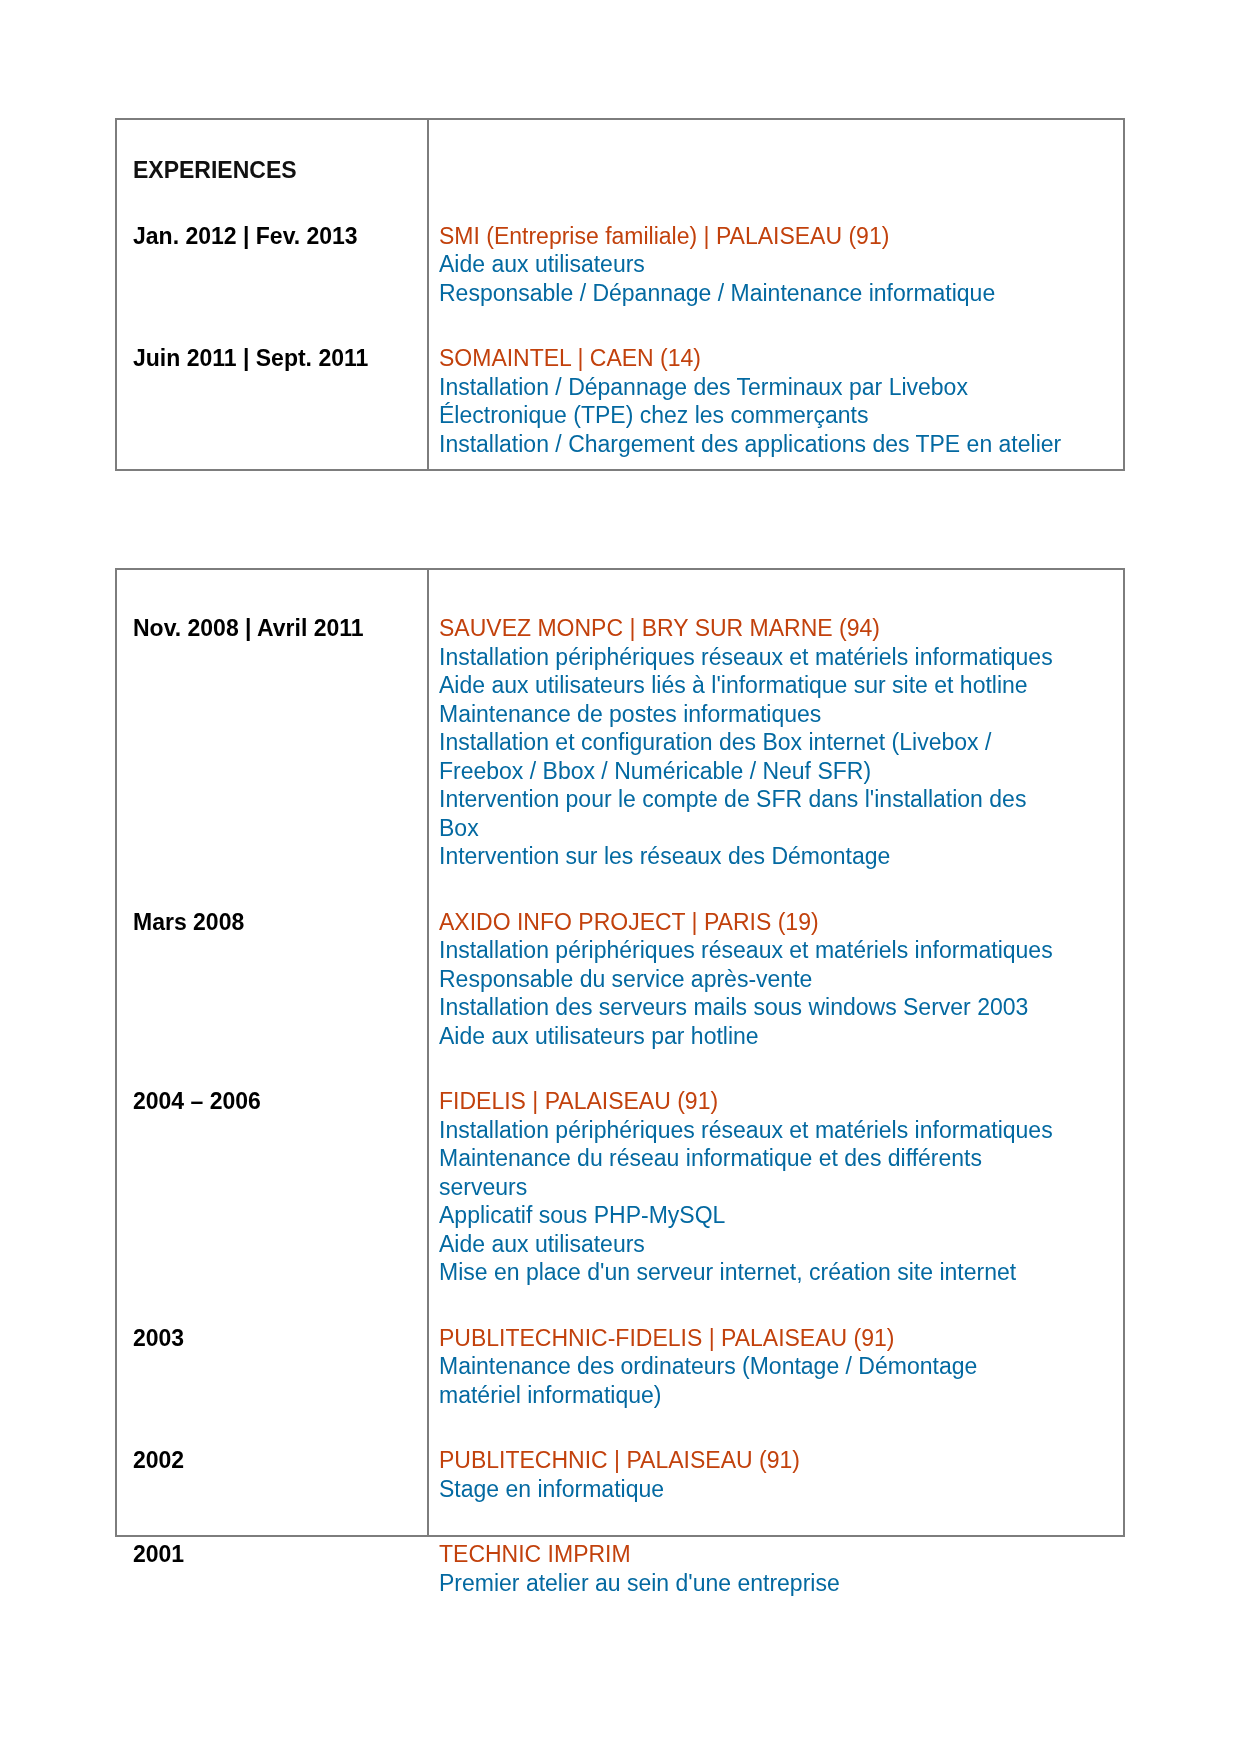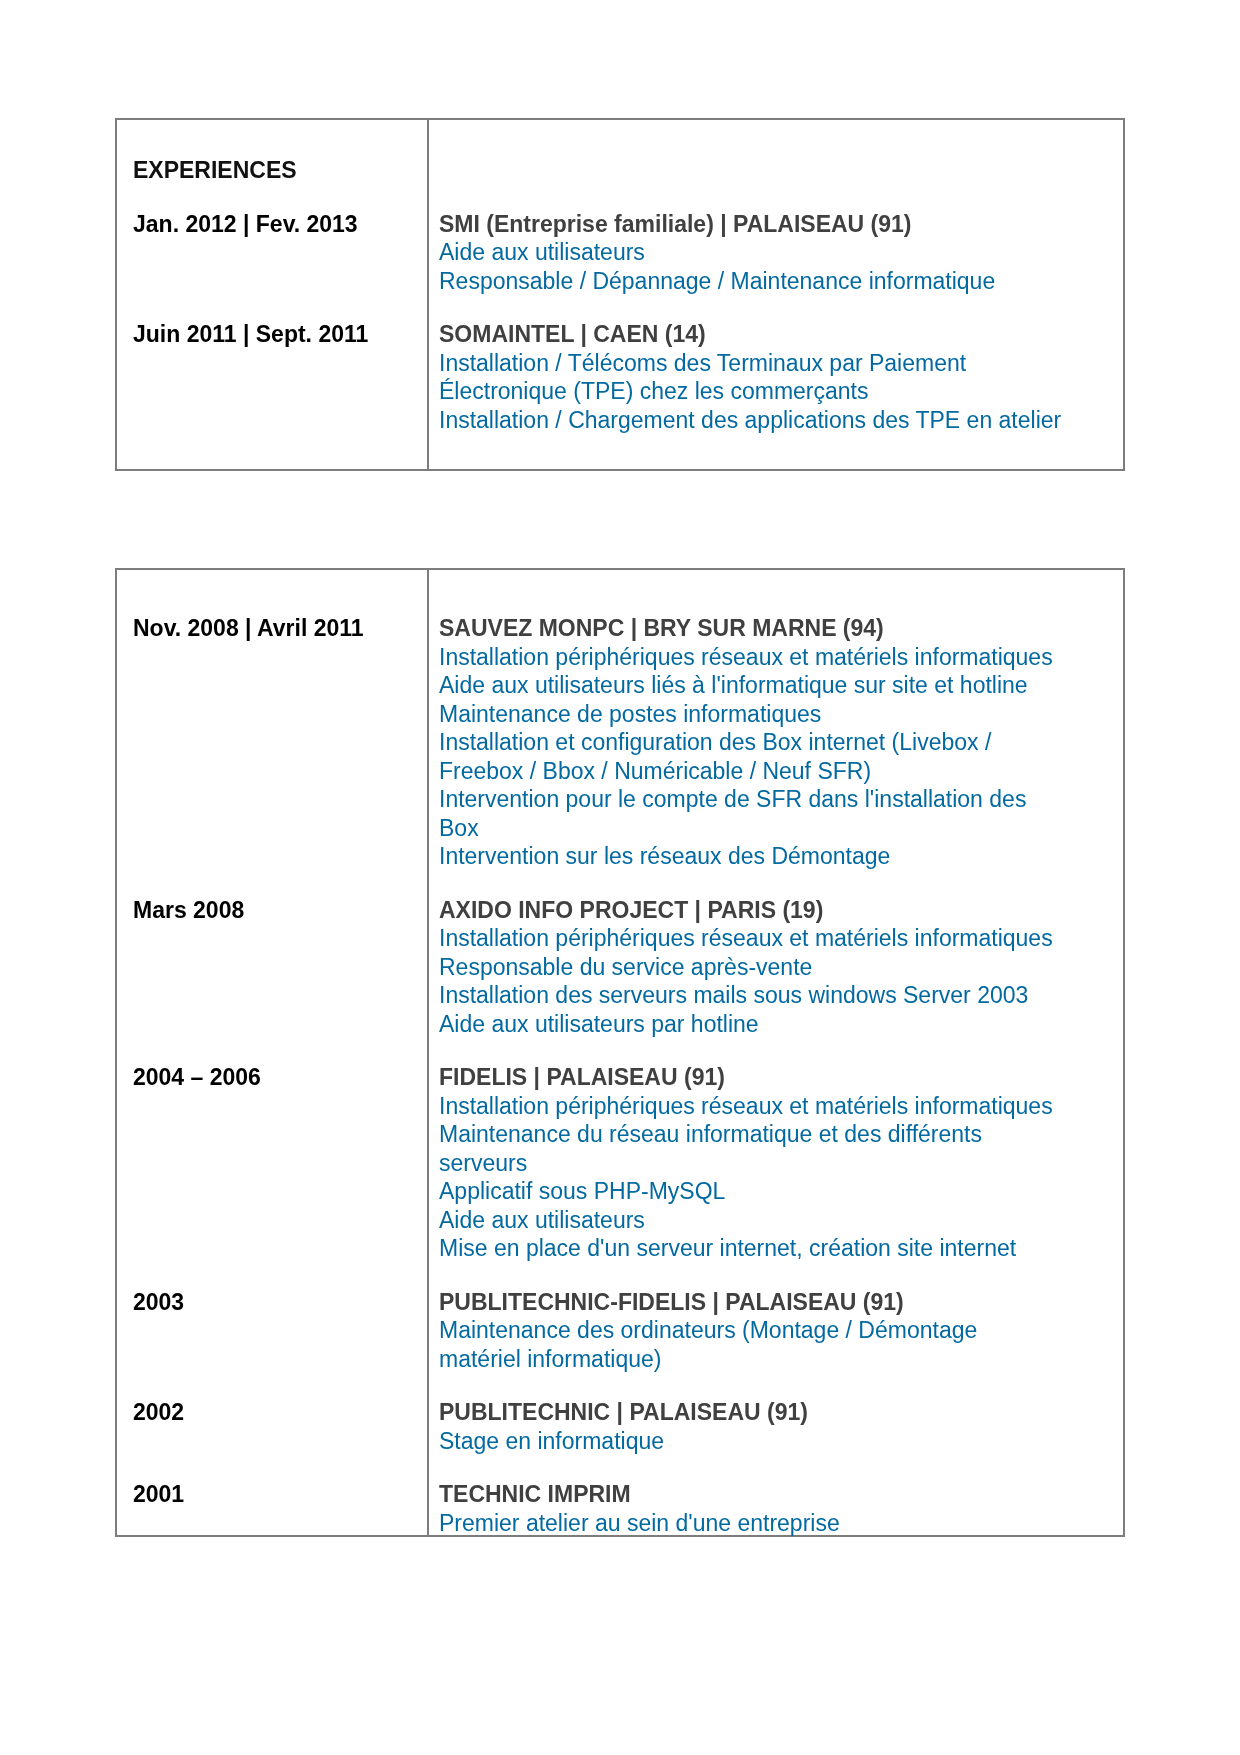--- a/index.html
+++ b/index.html
@@ -29,21 +29,21 @@
     position: absolute;
     top: 0;
     bottom: 0;
     left: 310px;
     width: 2px;
     background: #7d7d7d;
   }
   .grid {
     display: grid;
     grid-template-columns: 312px 1fr;
-    row-gap: 25px;
+    row-gap: 37px;
     align-items: start;
   }
   .t0 .grid { padding-top: 36px; }
   .t1 .grid { padding-top: 44px; }
   .cell { box-sizing: border-box; }
   .date-cell {
     padding-left: 16px;
     padding-right: 10px;
     font-size: 23px;
     line-height: 28.5px;
@@ -56,22 +56,22 @@
     line-height: 28.5px;
     font-weight: bold;
   }
   .body-cell {
     padding-left: 10px;
     padding-right: 8px;
     font-size: 23px;
     line-height: 28.5px;
   }
   .company {
-    font-weight: bold;
-    color: #404040;
+    font-weight: normal;
+    color: #c2410c;
     white-space: pre-line;
   }
   .desc-line {
     color: #0369a1;
     white-space: pre-line;
   }
 </style>
 </head>
 <body>
 
@@ -84,21 +84,21 @@
         <div class="cell body-cell"></div>
         <div class="cell date-cell">Jan. 2012 | Fev. 2013</div>
         <div class="cell body-cell">
           <div class="company">SMI (Entreprise familiale) | PALAISEAU (91)</div>
           <div class="desc-line">Aide aux utilisateurs</div>
           <div class="desc-line">Responsable / Dépannage / Maintenance informatique</div>
         </div>
         <div class="cell date-cell">Juin 2011 | Sept. 2011</div>
         <div class="cell body-cell">
           <div class="company">SOMAINTEL | CAEN (14)</div>
-          <div class="desc-line">Installation / Télécoms des Terminaux par Paiement
+          <div class="desc-line">Installation / Dépannage des Terminaux par Livebox
 Électronique (TPE) chez les commerçants</div>
           <div class="desc-line">Installation / Chargement des applications des TPE en atelier</div>
         </div>
       </div>
   </section>
 
   <section class="xp-table t1">
     <div class="divider"></div>
     <div class="grid">
         <div class="cell date-cell">Nov. 2008 | Avril 2011</div>

